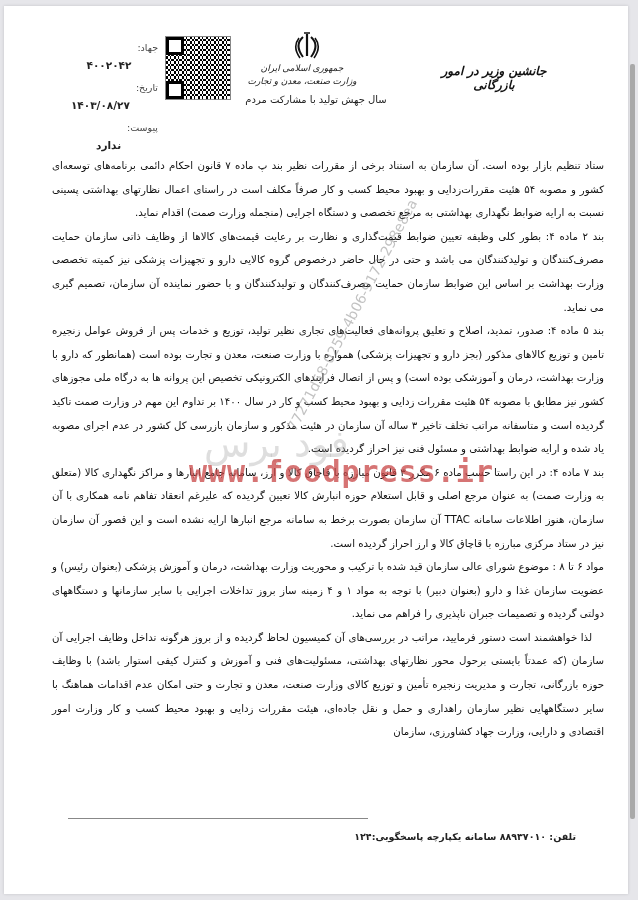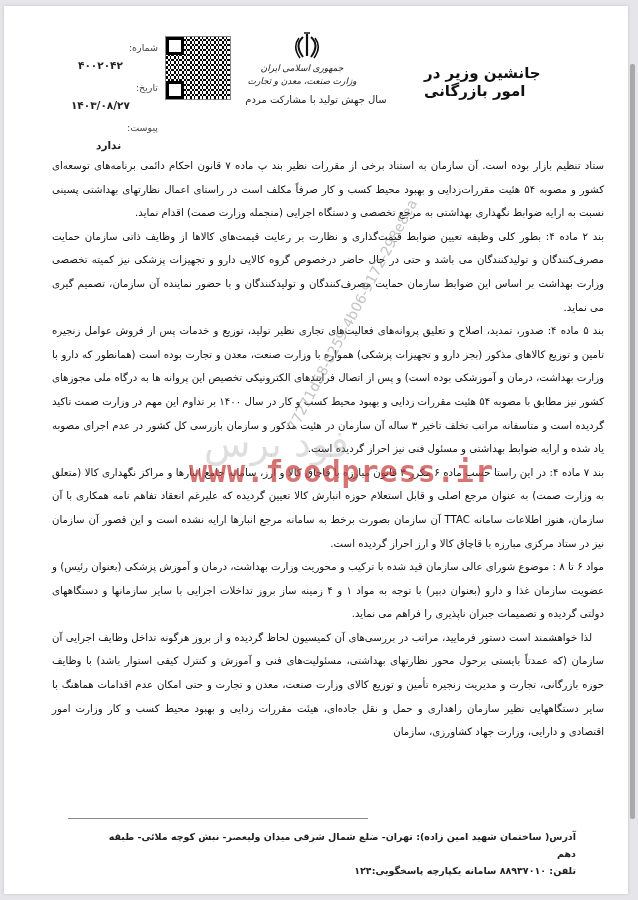--- a/index.html
+++ b/index.html
@@ -14,40 +14,40 @@
   .meta-value{font-weight:bold;font-size:10.5px;margin-top:17px;}
   .qr{position:absolute;left:161px;top:30px;width:64px;height:62px;background:
      repeating-linear-gradient(90deg,#000 0 2px,#fff 2px 4px,#000 4px 5px,#fff 5px 8px),
      repeating-linear-gradient(0deg,#000 0 3px,#fff 3px 5px);background-blend-mode:difference;border:1px solid #888;}
   .qr::before,.qr::after{content:"";position:absolute;width:12px;height:12px;border:3px solid #000;background:#fff;}
   .qr::before{left:0;top:0;}
   .qr::after{left:0;bottom:0;}
   .emblem{position:absolute;left:288px;top:26px;width:30px;height:28px;}
   .ministry{position:absolute;left:228px;top:56px;width:140px;text-align:center;direction:rtl;font-family:Liberation Sans, sans-serif;font-style:italic;font-size:9px;line-height:13px;color:#222;}
   .slogan{position:absolute;left:232px;top:88px;width:160px;text-align:center;direction:rtl;font-size:10px;color:#222;}
-  .deputy{position:absolute;left:420px;top:58px;width:140px;text-align:left;direction:rtl;font-weight:bold;font-size:15px;color:#111;}
+  .deputy{position:absolute;left:420px;top:58px;width:140px;text-align:center;direction:rtl;font-weight:bold;font-size:12px;color:#111;font-style:italic;}
   .body{position:absolute;left:48px;top:148px;width:552px;direction:rtl;text-align:justify;font-size:10.2px;line-height:23.6px;color:#111;}
   .body p{margin:0;text-align-last:right;}
   .body p.indent{text-indent:12px;}
   .watermark-url{position:absolute;left:185px;top:448px;font-size:30px;font-weight:bold;color:rgba(200,70,70,.75);letter-spacing:1px;font-family:"DejaVu Sans Mono",monospace;}
   .watermark-logo{position:absolute;left:200px;top:416px;font-size:38px;color:rgba(160,160,160,.35);direction:rtl;}
   .watermark-diag{position:absolute;left:280px;top:420px;font-size:14px;color:rgba(120,120,120,.45);transform:rotate(-62deg);transform-origin:left top;white-space:nowrap;}
   .footer-rule{position:absolute;left:64px;top:812px;width:300px;height:1px;background:#888;}
   .footer{position:absolute;left:100px;top:822px;width:520px;direction:rtl;text-align:right;font-size:9.5px;font-weight:bold;color:#222;line-height:17px;}
   .footer div{padding-right:48px;}
 </style>
 </head>
 <body>
 
 <div class="page">
 
   <div class="header">
     <div class="meta">
       <div class="meta-row">
-        <span class="meta-label">شماره:</span>
+        <span class="meta-label">جهاد:</span>
         <span class="meta-value">۴۰۰۲۰۴۲</span>
       </div>
       <div class="meta-row">
         <span class="meta-label">تاریخ:</span>
         <span class="meta-value">۱۴۰۳/۰۸/۲۷</span>
       </div>
       <div class="meta-row">
         <span class="meta-label">پیوست:</span>
         <span class="meta-value">ندارد</span>
       </div>
@@ -80,20 +80,19 @@
     <p>مواد ۶ تا ۸ : موضوع شورای عالی سازمان قید شده با ترکیب و محوریت وزارت بهداشت، درمان و آموزش پزشکی (بعنوان رئیس) و عضویت سازمان غذا و دارو (بعنوان دبیر) با توجه به مواد ۱ و ۴ زمینه ساز بروز تداخلات اجرایی با سایر سازمانها و دستگاههای دولتی گردیده و تصمیمات جبران ناپذیری را فراهم می نماید.</p>
     <p class="indent">لذا خواهشمند است دستور فرمایید، مراتب در بررسی‌های آن کمیسیون لحاظ گردیده و از بروز هرگونه تداخل وظایف اجرایی آن سازمان (که عمدتاً بایستی برحول محور نظارتهای بهداشتی، مسئولیت‌های فنی و آموزش و کنترل کیفی استوار باشد) با وظایف حوزه بازرگانی، تجارت و مدیریت زنجیره تأمین و توزیع کالای وزارت صنعت، معدن و تجارت و حتی امکان عدم اقدامات هماهنگ با سایر دستگاههایی نظیر سازمان راهداری و حمل و نقل جاده‌ای، هیئت مقررات زدایی و بهبود محیط کسب و کار وزارت امور اقتصادی و دارایی، وزارت جهاد کشاورزی، سازمان</p>
   </div>
 
   <div class="watermark-logo">فود پرس</div>
   <div class="watermark-url">www.foodpress.ir</div>
   <div class="watermark-diag">77271d58-0259-4b06-9172-298e8ea</div>
 
   <div class="footer-rule"></div>
   <div class="footer">
-    <div>آدرس( ساختمان شهید امین زاده): تهران- ضلع شمال شرقی میدان ولیعصر- نبش کوچه ملائی- طبقه دهم</div>
     <div>تلفن: ۸۸۹۳۷۰۱۰ سامانه یکپارچه پاسخگویی:۱۲۴</div>
   </div>
 </div>
 
 <div class="scrollbar">
   <div class="scroll-thumb"></div>
 </div>
 
 </body></html>

